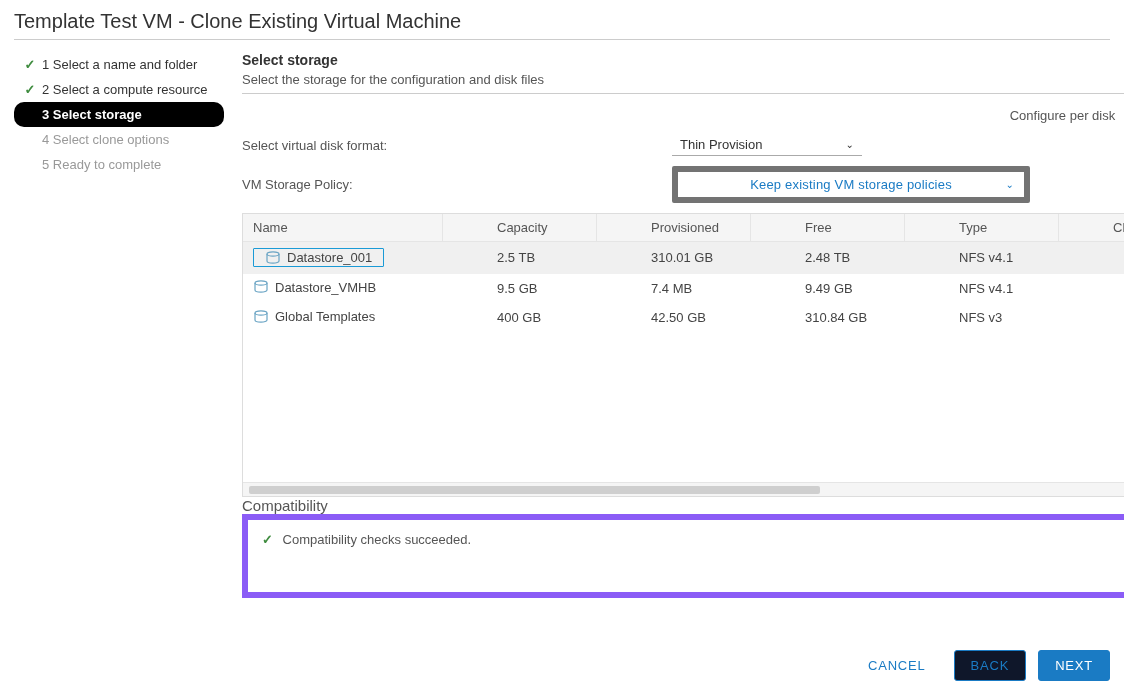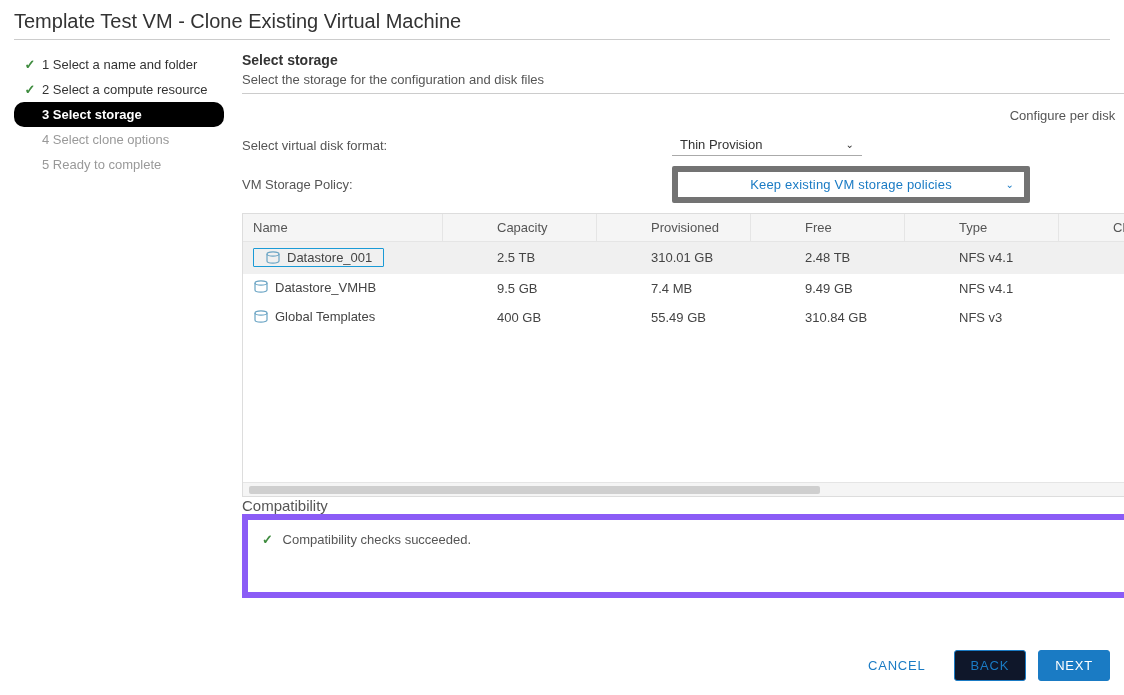--- a/index.html
+++ b/index.html
@@ -378,21 +378,21 @@
                 <span class="ds-icon">
                   <svg width="16" height="14" viewBox="0 0 16 14">
                       <ellipse cx="8" cy="3" rx="6" ry="2.2" fill="none" stroke="#6aa4c4" stroke-width="1.2"></ellipse>
                       <path d="M2 3 v7 a6 2.2 0 0 0 12 0 v-7" fill="none" stroke="#6aa4c4" stroke-width="1.2"></path>
                     </svg>
                 </span>
                 <span>Global Templates</span>
               </span>
             </div>
             <div class="col cap">400 GB</div>
-            <div class="col prov">55.49 GB</div>
+            <div class="col prov">42.50 GB</div>
             <div class="col free">310.84 GB</div>
             <div class="col typ">NFS v3</div>
             <div class="col clus"></div>
           </div>
 
         </div>
         <div class="grid-hscroll">
           <div class="thumb"></div>
           <div class="arrow">
               <span>▶</span>

